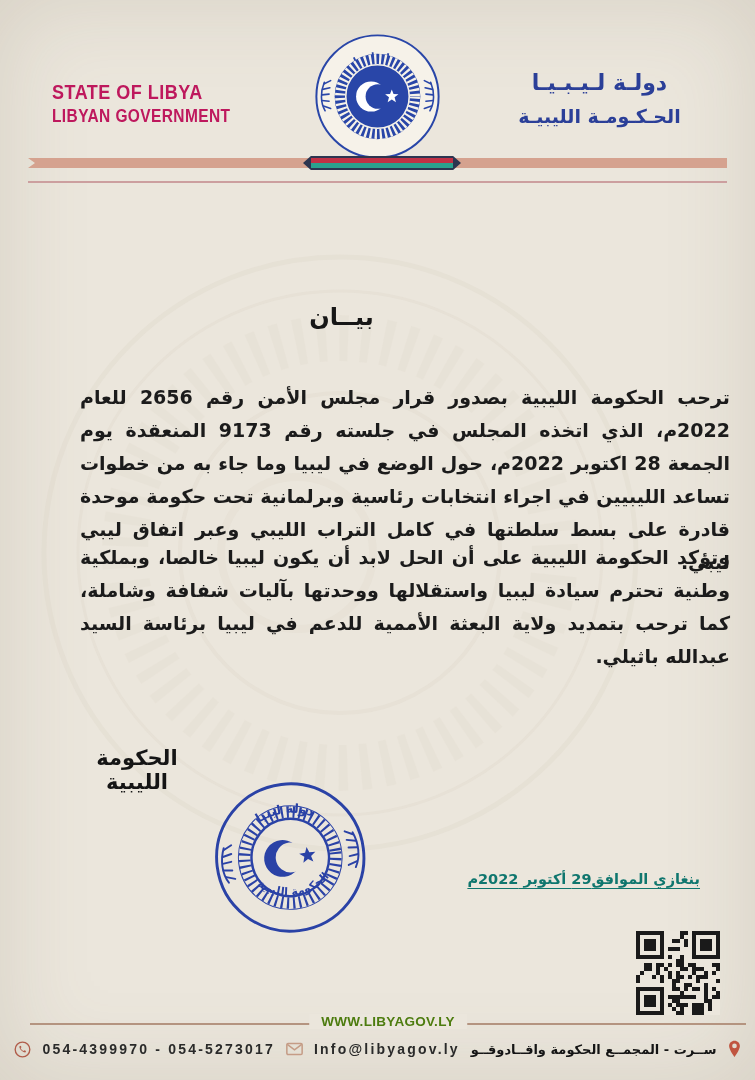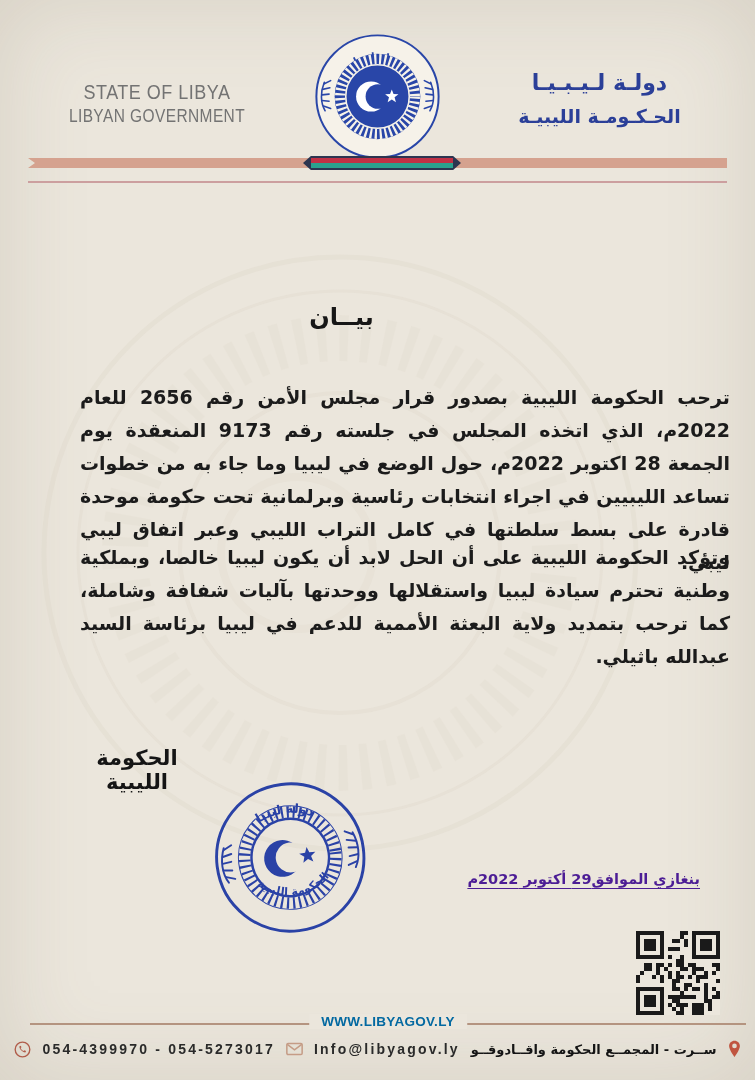--- a/index.html
+++ b/index.html
@@ -9,22 +9,22 @@
     background:#e7e2d8;
   }
   .page{
     position:relative;width:755px;height:1080px;
     background:#ebe6dc;
     box-shadow:inset 0 0 90px rgba(120,110,90,.18);
   }
   
   .hdr-en{
     position:absolute;left:52px;top:82px;width:210px;
-    color:#737373;text-align:center;
-    font-family:"Liberation Sans",sans-serif;font-weight:normal;
+    color:#be185d;
+    font-family:"Liberation Sans",sans-serif;font-weight:bold;
   }
   .hdr-en .l1{font-size:18px;letter-spacing:.5px;transform:scaleY(1.15);}
   .hdr-en .l2{font-size:15.5px;letter-spacing:.4px;margin-top:4px;transform:scaleY(1.15);}
   .hdr-ar{
     position:absolute;right:48px;top:70px;width:215px;
     color:#2b3f98;text-align:center;direction:rtl;
     font-weight:bold;
   }
   .hdr-ar .l1{font-size:22px;letter-spacing:1px;}
   .hdr-ar .l2{font-size:19px;margin-top:10px;}
@@ -56,32 +56,32 @@
   }
   .p1{top:381px;}
   .p2{top:541px;}
   .signature{
     position:absolute;left:62px;top:746px;width:150px;text-align:center;
     direction:rtl;font-size:21px;font-weight:bold;color:#151515;
   }
   .stamp{position:absolute;left:213px;top:780px;transform:rotate(-7deg);}
   .dateline{
     position:absolute;right:55px;top:871px;direction:rtl;
-    font-size:14.5px;font-weight:bold;color:#4c1d95;
+    font-size:14.5px;font-weight:bold;color:#0f766e;
     text-decoration:underline;text-underline-offset:4px;
   }
   
   .qr{position:absolute;left:636px;top:931px;width:84px;height:84px;}
   
   .footrule{position:absolute;left:30px;top:1023px;width:716px;height:2px;background:#b49480;}
   .website{
     position:absolute;left:50%;top:-9px;transform:translateX(-50%);
     background:#ebe6dc;padding:0 12px;white-space:nowrap;
     font-family:"Liberation Sans",sans-serif;font-weight:bold;
-    font-size:13.5px;letter-spacing:.3px;color:#0369a1;
+    font-size:13.5px;letter-spacing:.3px;color:#4d7c0f;
   }
   .contact{
     position:absolute;left:0;top:1036px;width:755px;height:26px;
     display:flex;justify-content:center;align-items:center;gap:11px;
   }
   .phones,.email{
     font-family:"Liberation Sans",sans-serif;font-size:14px;color:#2a2a2a;
     letter-spacing:2.2px;font-weight:600;white-space:nowrap;
   }
   .address{direction:rtl;font-size:13px;font-weight:bold;color:#151515;white-space:nowrap;}

